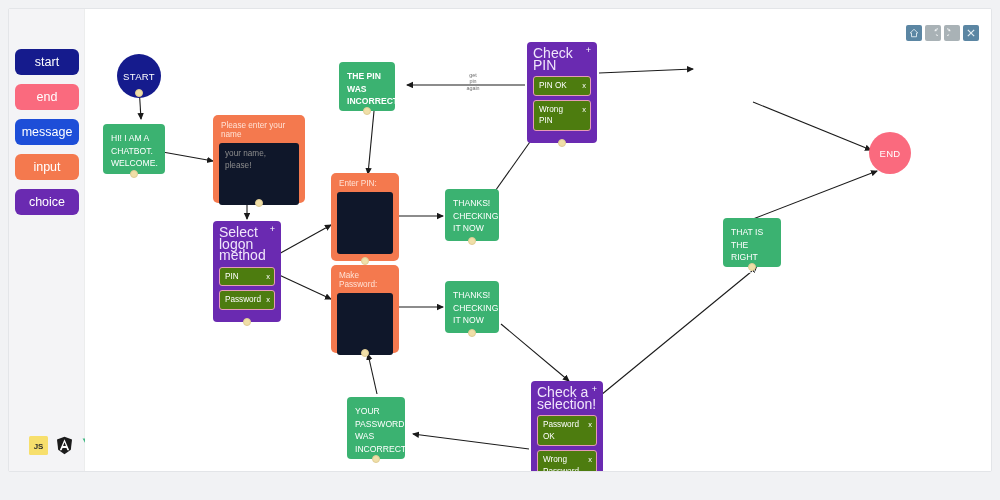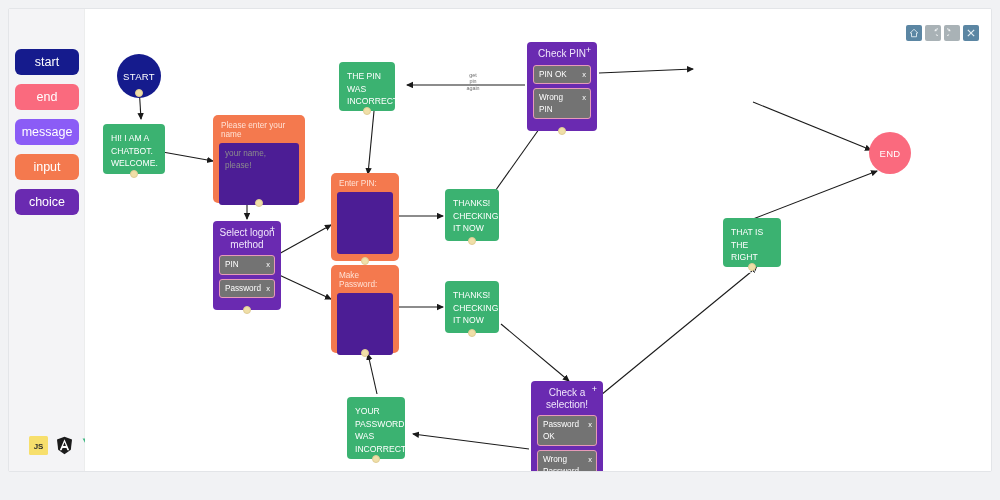--- a/index.html
+++ b/index.html
@@ -88,39 +88,39 @@
   }
   
   .inp {
     background: #f4794e;
     border-radius: 5px;
     padding: 6px 6px 10px 6px;
     cursor: move;
   }
   .inp .ttl { color: #ffe2d6; font-size: 8.2px; margin-bottom: 4px; padding-left:2px;}
   .inp .field {
-    background: #4c1d95;
+    background: #0f172a;
     border-radius: 3px;
     width: 100%;
     color: #8d8d8d;
     font-size: 8.2px;
     line-height: 11.5px;
     padding: 5px 6px;
   }
   
   .cho {
     background: #6a2ab1;
     border-radius: 4px;
     padding: 6px 6px 8px 6px;
     cursor: move;
     position: relative;
   }
-  .cho .ttl { color: #f0e6fb; font-size: 10px; line-height: 11.5px; margin-bottom: 5px; text-align: center; }
+  .cho .ttl { color: #f0e6fb; font-size: 14px; line-height: 11.5px; margin-bottom: 5px; }
   .cho .opt {
-    background: #737373;
+    background: #4d7c0f;
     border: 1px solid #e79ab8;
     border-radius: 3px;
     color: #fff;
     font-size: 8.2px;
     line-height: 11.5px;
     padding: 3px 12px 3px 5px;
     margin-bottom: 4px;
     position: relative;
     cursor: pointer;
   }
@@ -174,21 +174,21 @@
 </head>
 <body>
 
 <div id="app">
   <div class="page-card">
 
     <div class="sidebar">
       <div class="palette">
         <div class="pal-btn" style="background:#151b8d">start</div>
         <div class="pal-btn" style="background:#fa6a7e">end</div>
-        <div class="pal-btn" style="background:#8b5cf6">message</div>
+        <div class="pal-btn" style="background:#1d4ed8">message</div>
         <div class="pal-btn" style="background:#f4794e">input</div>
         <div class="pal-btn" style="background:#6a2ab1">choice</div>
       </div>
 
       <div class="logos">
         <svg class="logo" viewBox="0 0 24 24">
           <rect width="24" height="24" rx="2" fill="#f7df6c"></rect>
           <text x="12" y="17" font-size="10" font-family="Liberation Sans, sans-serif" font-weight="bold" fill="#2b2b2b" text-anchor="middle">JS</text>
         </svg>
         <svg class="logo" viewBox="0 0 24 24">
@@ -352,21 +352,21 @@
       </div>
 
       <div class="node" style="left:360px; top:272px; width:54px;">
         <div class="msg" style="height:52px; position:relative;">
           <span>THANKS! CHECKING IT NOW</span>
           <div class="dot"></div>
         </div>
       </div>
 
       <div class="node" style="left:254px; top:53px; width:56px;">
-        <div class="msg" style="height:49px; position:relative;">
+        <div class="msg" style="height:49px; position:relative;font-weight:bold;">
           <span>THE PIN WAS INCORRECT</span>
           <div class="dot"></div>
         </div>
       </div>
 
       <div class="node" style="left:442px; top:33px; width:70px;">
         <div class="cho">
           <span class="plus">+</span>
           <div class="ttl">Check PIN</div>
           <div class="opt">

